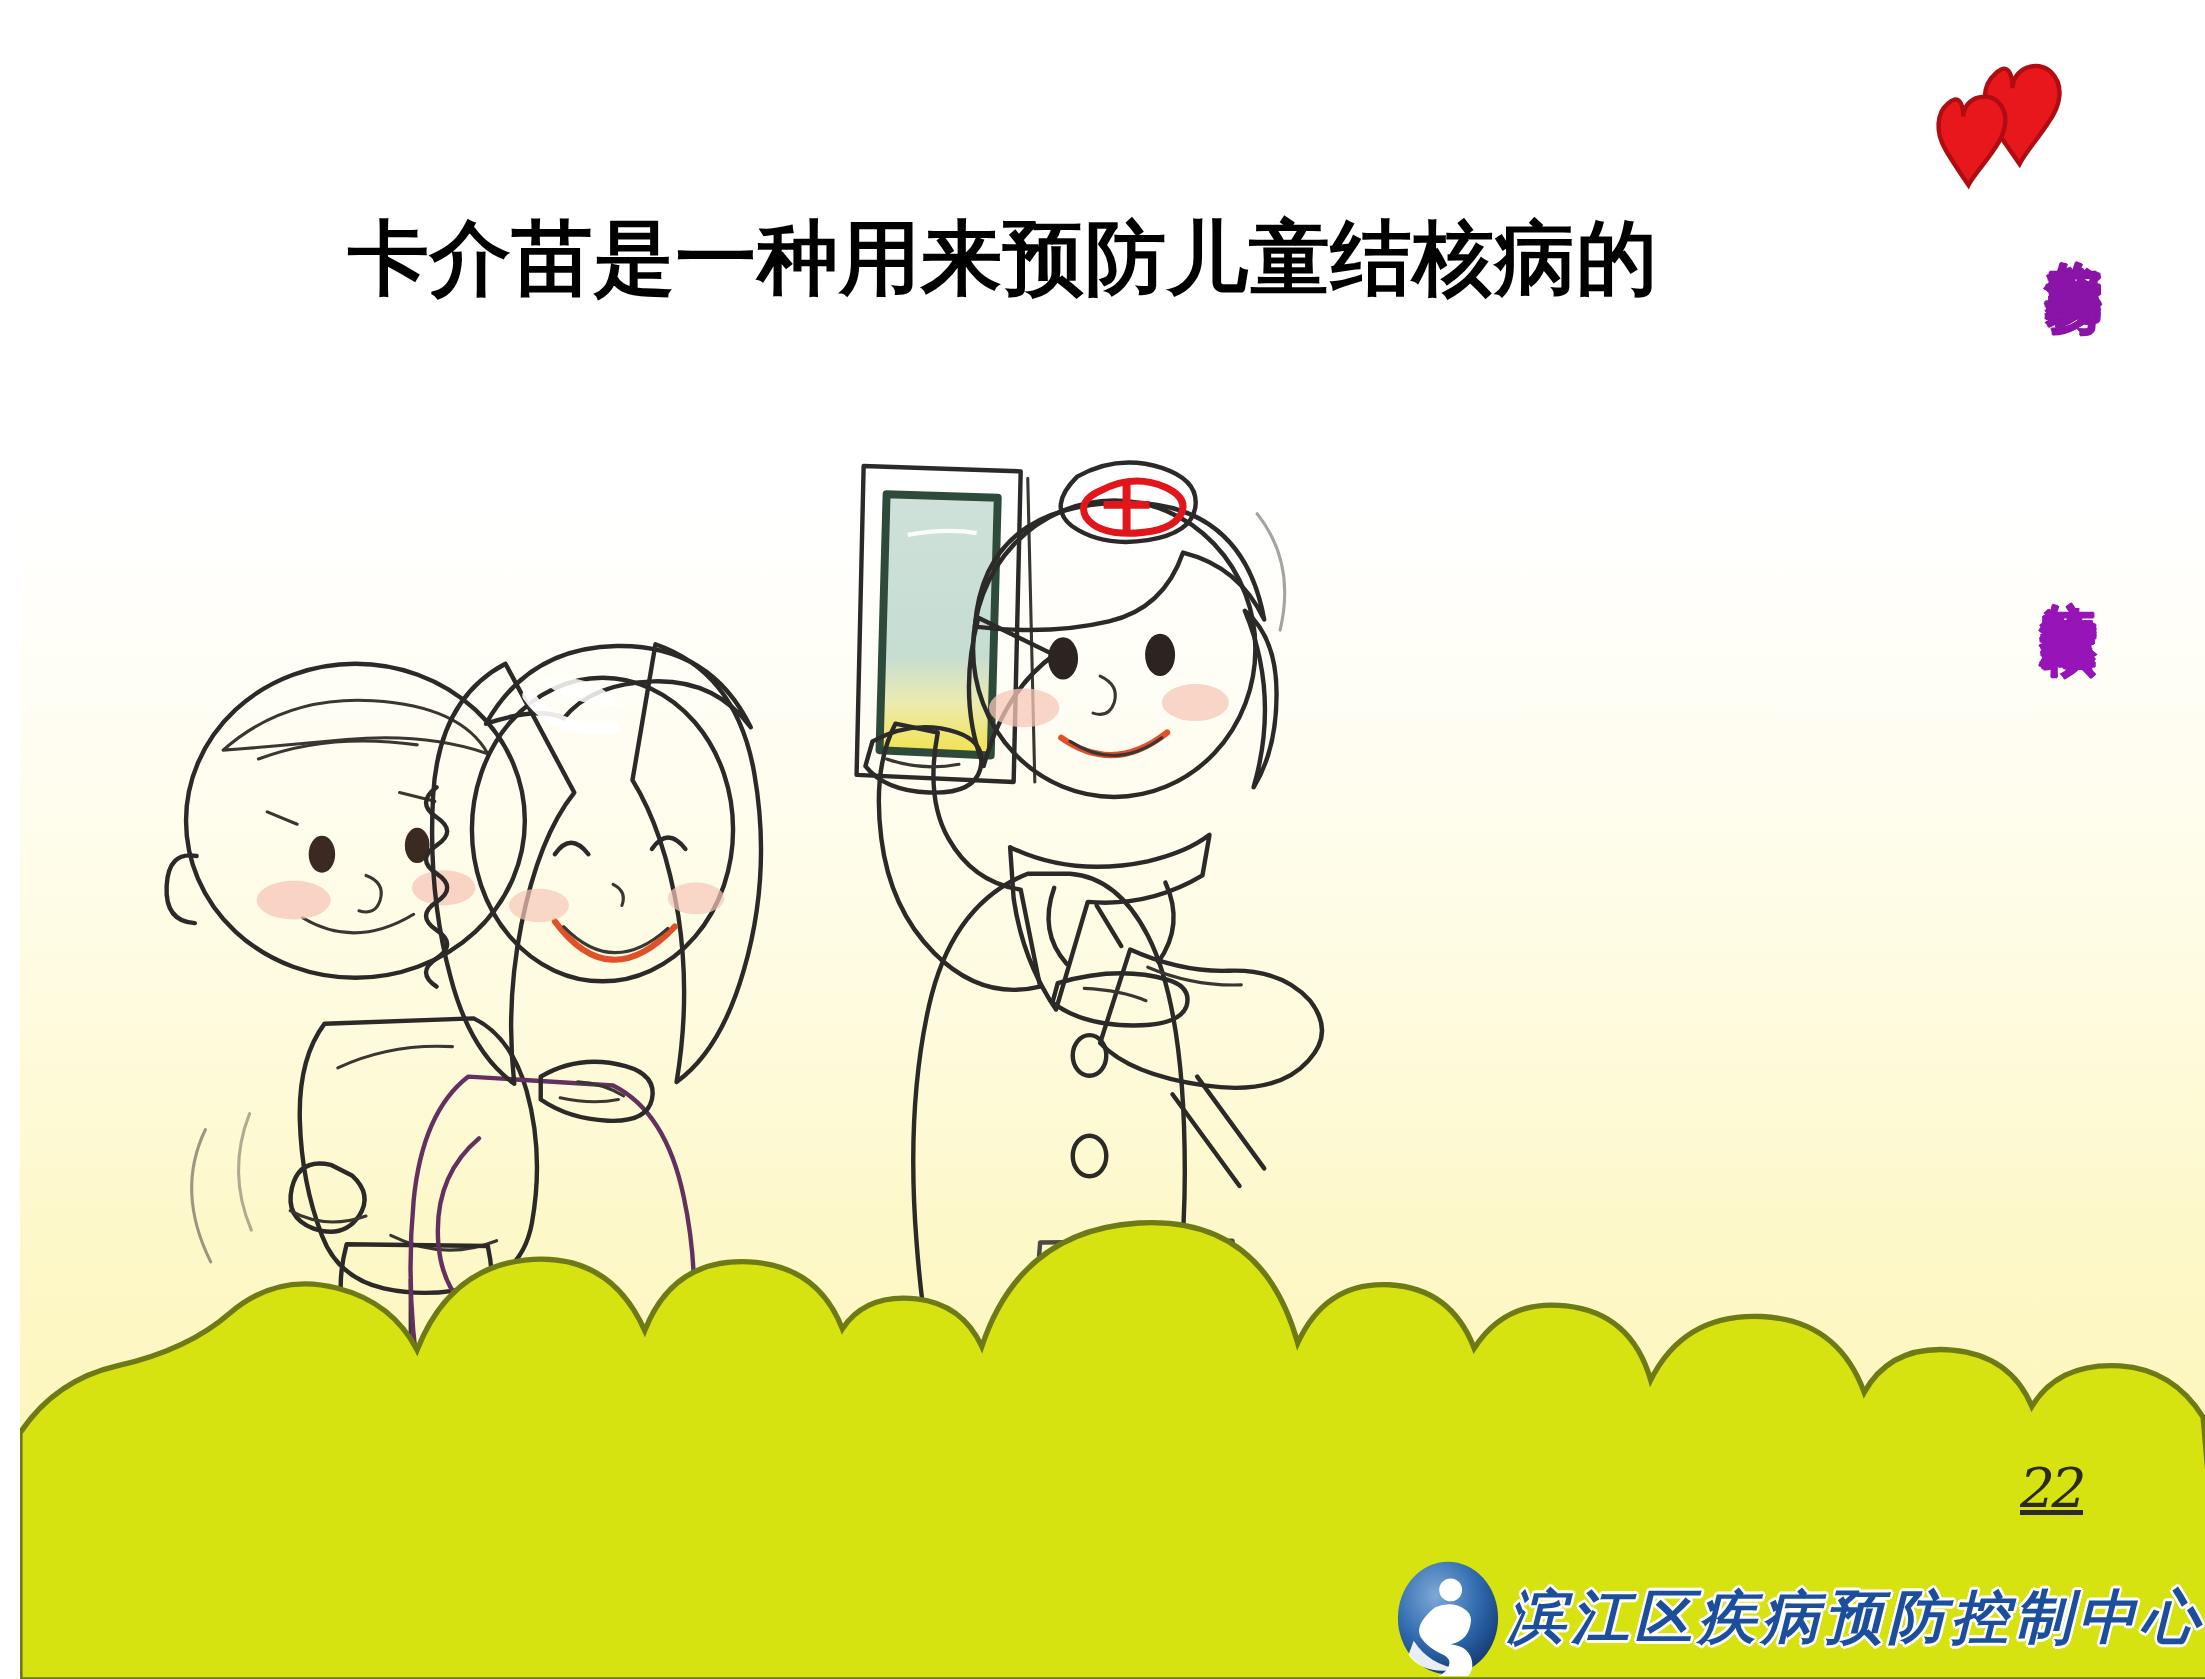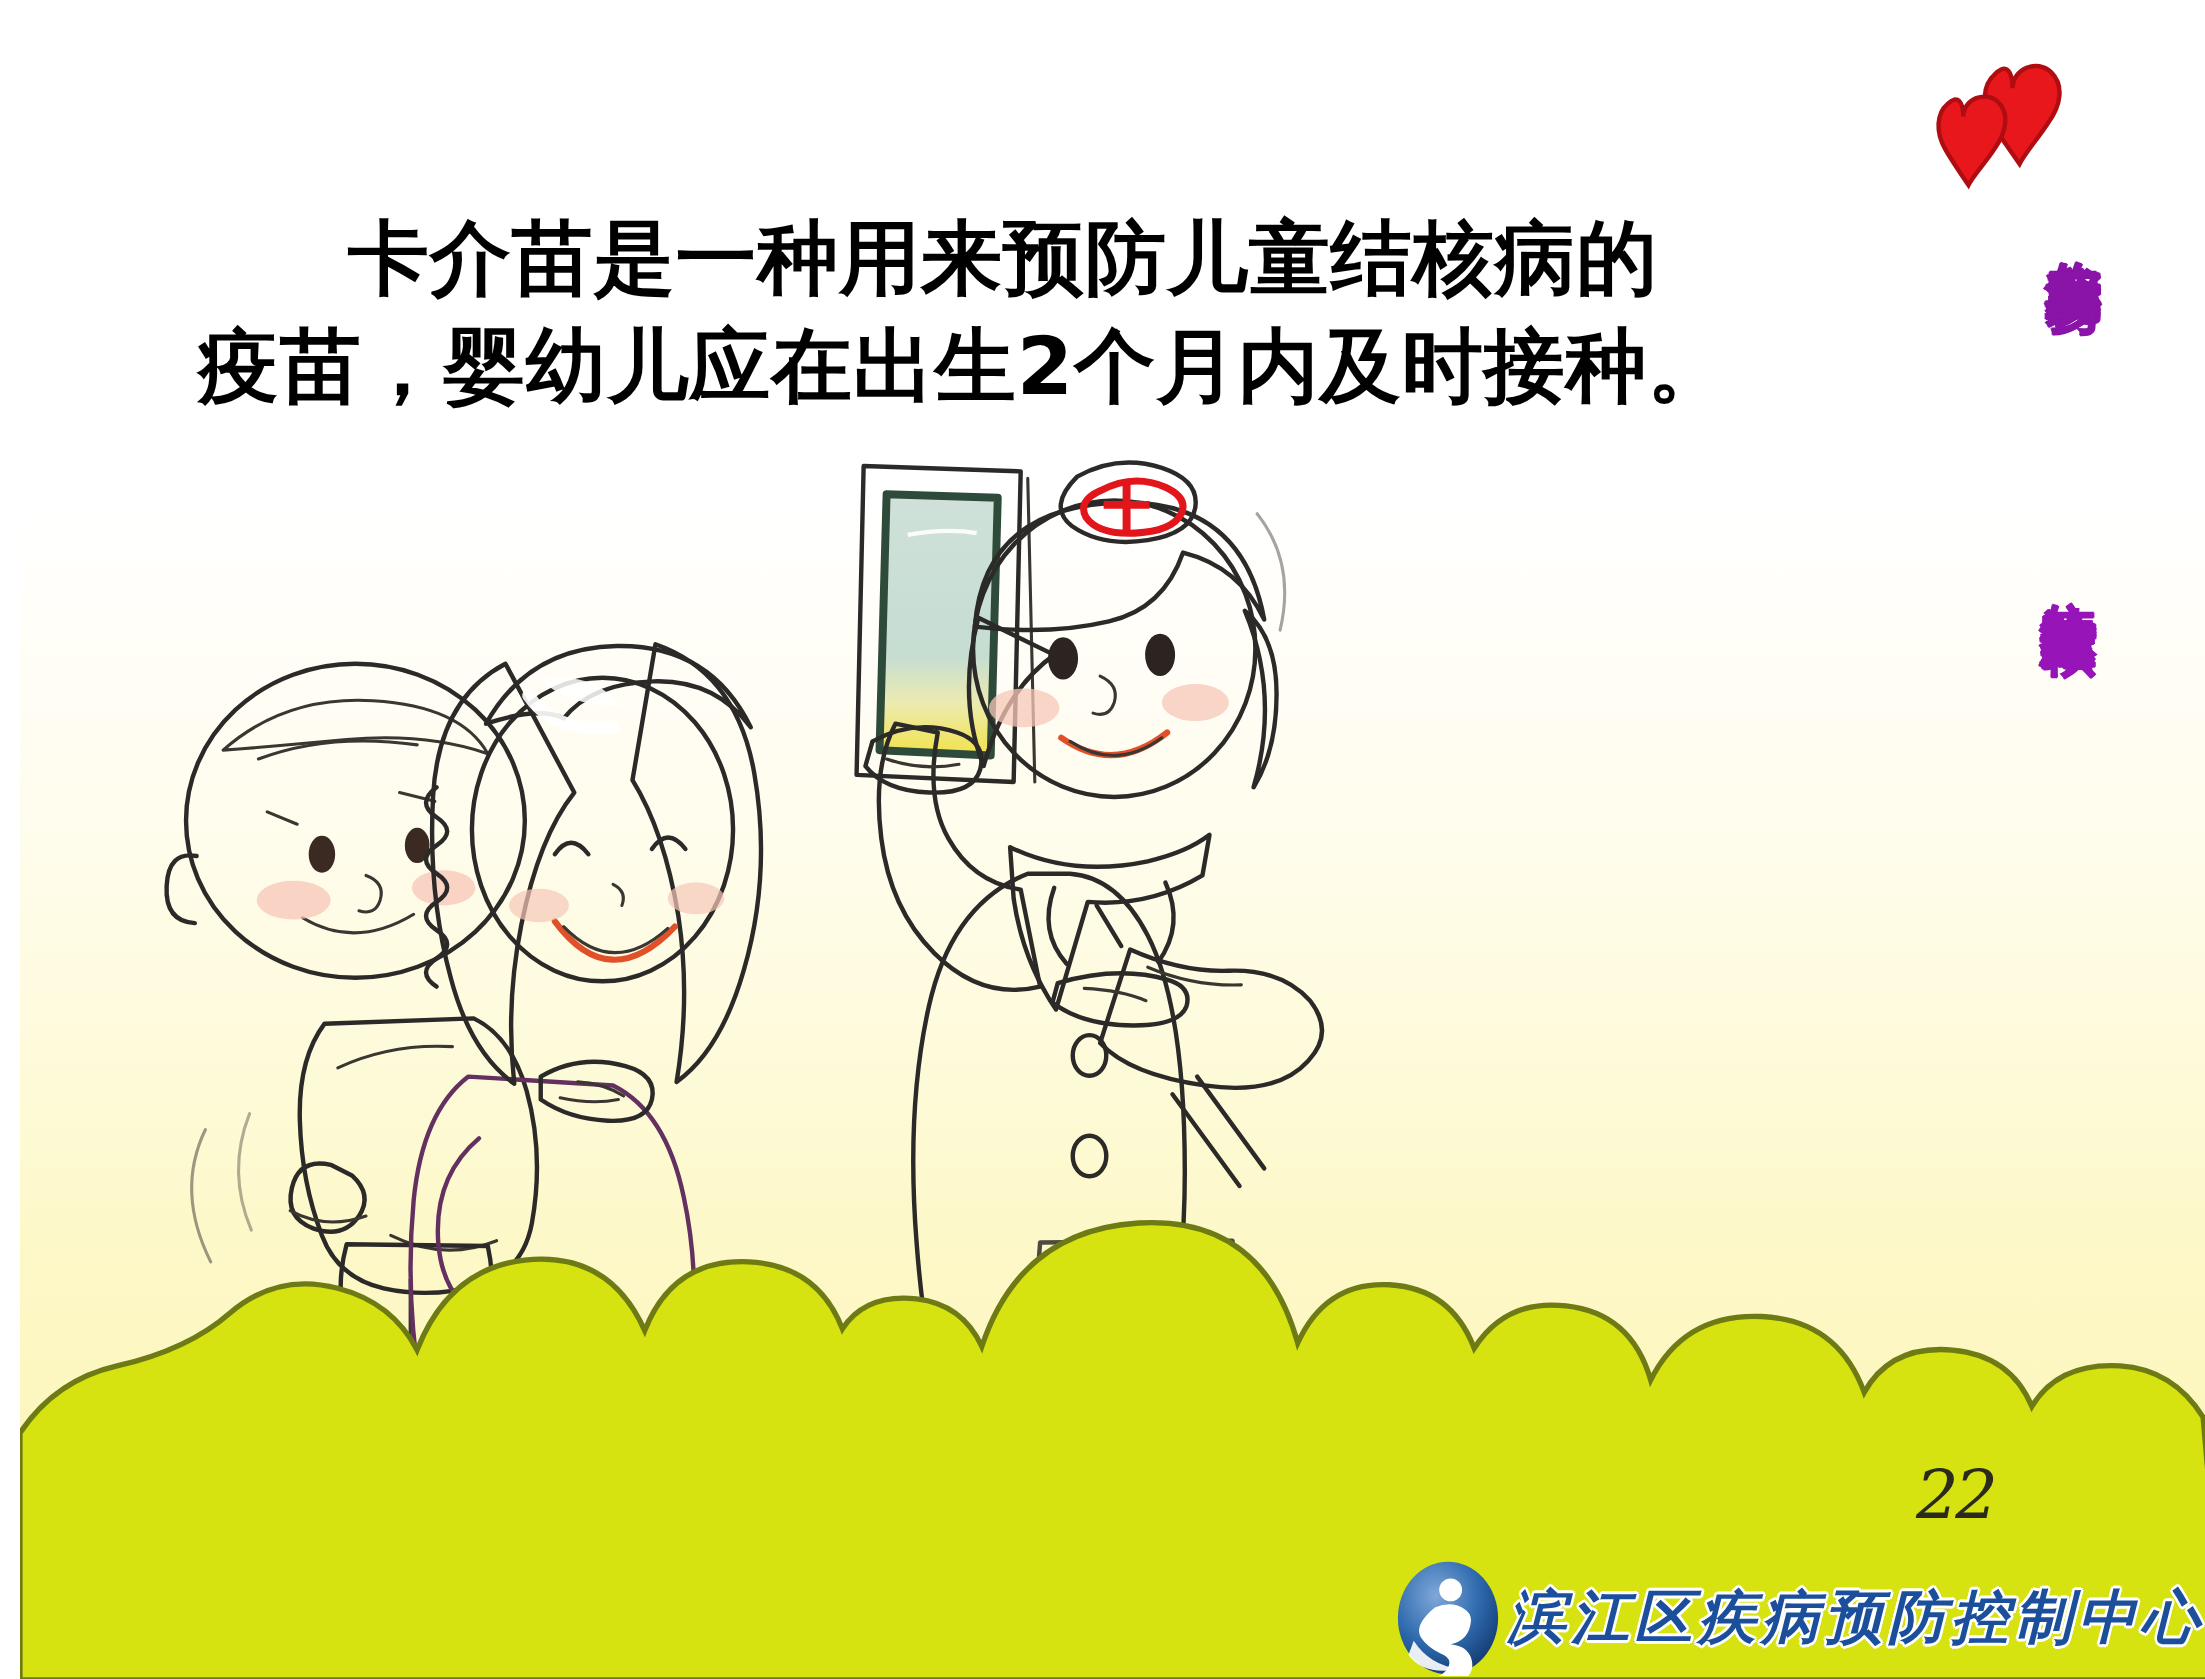--- a/index.html
+++ b/index.html
@@ -78,28 +78,29 @@
        0 0.9px 0 #8a13a8, 0 -0.9px 0 #8a13a8;
   }
   .slogan.col-a { left: 2013px; }
   .slogan.col-b { left: 2008px; top: 558px; color: #9715b8;
                   text-shadow: 0.9px 0 0 #9715b8, -0.9px 0 0 #9715b8,
                                0 0.9px 0 #9715b8, 0 -0.9px 0 #9715b8; }
 
   
   .page-number {
     position: absolute;
-    left: 1896px;
+    left: 2000px;
     top: 1456px;
-    font-size: 67px;
+    font-size: 55px;
     font-weight: 400;
     color: #2b2b1d;
     font-family: "DejaVu Serif", "Liberation Serif", serif;
     font-style: italic;
     letter-spacing: -3.5px;
+    text-decoration: underline;
   }
 
   
   .footer-logo {
     position: absolute;
     left: 1376px;
     top: 1560px;
     display: flex;
     align-items: center;
     gap: 8px;
@@ -302,21 +303,20 @@
              q86 4 116 86
              q30 -54 100 -48
              q66 6 90 64
              q30 -50 100 -46
              q60 4 94 58
              L2500 620 L0 620 Z" fill="#d7e211" stroke="#6e7a14" stroke-width="6"></path>
   </svg>
 
   <div class="headline">
     <span class="line1">卡介苗是一种用来预防儿童结核病的</span>
-    <span class="line2">疫苗，婴幼儿应在出生2个月内及时接种。</span>
   </div>
 
   <svg class="hearts-badge" viewBox="0 0 176 168" aria-hidden="true">
     <path d="M96 40 C96 18 124 6 140 22 C154 36 152 58 136 80 C124 98 110 114 104 126 C96 114 84 98 74 82 C60 60 62 36 76 24 C90 10 96 22 96 40 Z" fill="#e8171b" stroke="#b00d12" stroke-width="5"></path>
     <path d="M40 72 C40 52 66 42 80 56 C92 68 90 88 76 108 C66 124 52 138 46 150 C38 138 28 124 20 110 C8 90 10 68 22 58 C34 46 40 56 40 72 Z" fill="#e8171b" stroke="#b00d12" stroke-width="5"></path>
   </svg>
 
   <div class="slogan col-a">你我共同参与</div>
   <div class="slogan col-b">依法防控结核</div>
 

